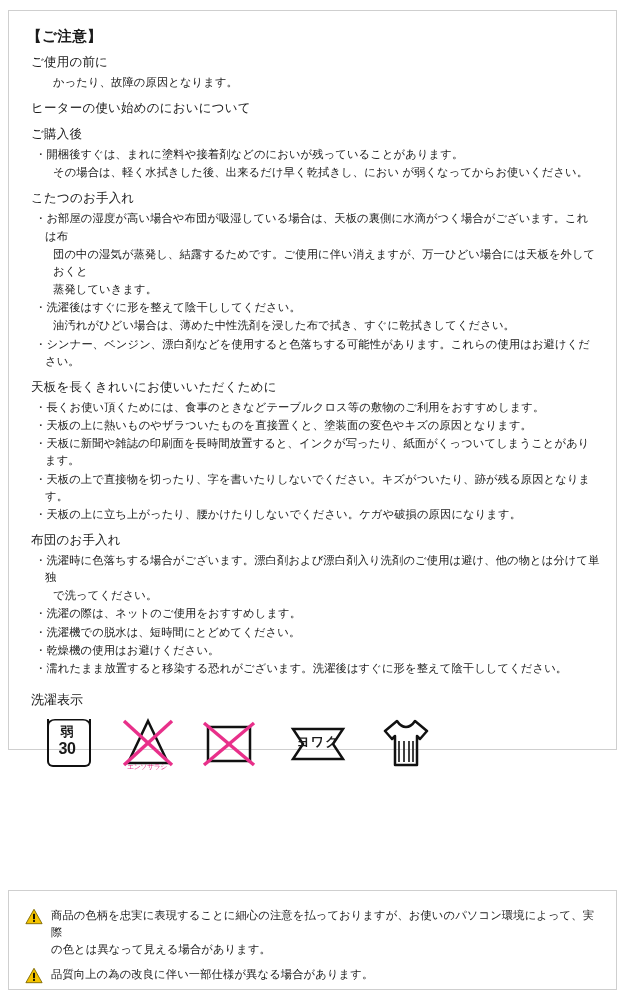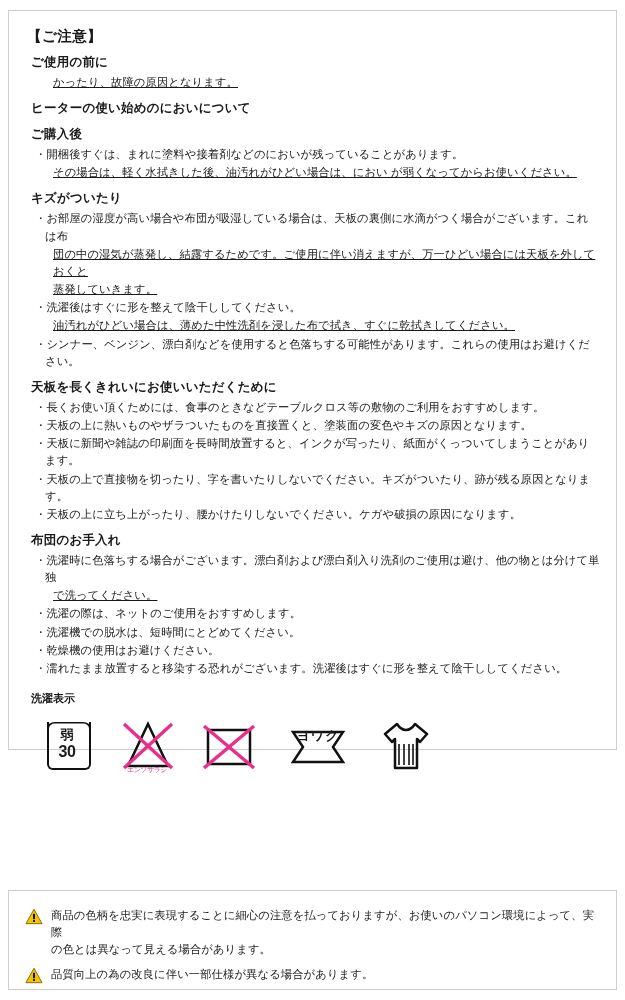--- a/index.html
+++ b/index.html
@@ -42,49 +42,48 @@
     font-size: 14.5px;
     font-weight: bold;
     letter-spacing: 0.5px;
     margin: 2px 0 8px 2px;
   }
   .section {
     margin-bottom: 9px;
   }
   .sec-head {
     font-size: 12.5px;
-    font-weight: bold;
+    font-weight: normal;
     margin: 0 0 3px 6px;
     letter-spacing: 0.2px;
   }
   ul.lines {
     list-style: none;
     margin: 0;
     padding: 0 0 0 10px;
   }
   ul.lines li {
     font-size: 11.3px;
     line-height: 1.52;
     margin: 0 0 1px 0;
     padding-left: 10px;
     text-indent: -10px;
     letter-spacing: 0.1px;
   }
   ul.lines li.noBullet {
     padding-left: 18px;
     text-indent: 0;
-    text-decoration: underline;
   }
   .bullet::before {
     content: "・";
   }
   .wash-title {
-    font-size: 11px;
-    font-weight: bold;
-    margin: 14px 0 12px 6px;
+    font-size: 13px;
+    font-weight: normal;
+    margin: 14px 0 6px 6px;
   }
   .wash-row {
     display: flex;
     align-items: flex-end;
     gap: 18px;
     padding-left: 14px;
     margin-top: 4px;
   }
   .wash-icon {
     width: 62px;
@@ -173,26 +172,26 @@
     </div>
 
     <div class="section">
       <div class="sec-head">ヒーターの使い始めのにおいについて</div>
     </div>
 
     <div class="section">
       <div class="sec-head">ご購入後</div>
       <ul class="lines">
         <li><span class="bullet"></span><span>開梱後すぐは、まれに塗料や接着剤などのにおいが残っていることがあります。</span></li>
-        <li class="noBullet"><span>その場合は、軽く水拭きした後、油汚れがひどい場合は、におい が弱くなってからお使いください。</span></li>
-      </ul>
-    </div>
-
-    <div class="section">
-      <div class="sec-head">キズがついたり</div>
+        <li class="noBullet"><span>その場合は、軽く水拭きした後、出来るだけ早く乾拭きし、におい が弱くなってからお使いください。</span></li>
+      </ul>
+    </div>
+
+    <div class="section">
+      <div class="sec-head">こたつのお手入れ</div>
       <ul class="lines">
         <li><span class="bullet"></span><span>お部屋の湿度が高い場合や布団が吸湿している場合は、天板の裏側に水滴がつく場合がございます。これは布</span></li>
         <li class="noBullet"><span>団の中の湿気が蒸発し、結露するためです。ご使用に伴い消えますが、万一ひどい場合には天板を外しておくと</span></li>
         <li class="noBullet"><span>蒸発していきます。</span></li>
         <li><span class="bullet"></span><span>洗濯後はすぐに形を整えて陰干ししてください。</span></li>
         <li class="noBullet"><span>油汚れがひどい場合は、薄めた中性洗剤を浸した布で拭き、すぐに乾拭きしてください。</span></li>
         <li><span class="bullet"></span><span>シンナー、ベンジン、漂白剤などを使用すると色落ちする可能性があります。これらの使用はお避けください。</span></li>
       </ul>
     </div>
 
@@ -244,21 +243,21 @@
           <rect x="9" y="12" width="42" height="34" fill="none" stroke="#111" stroke-width="2.5"></rect>
           <line x1="5" y1="50" x2="55" y2="8" stroke="#e8308a" stroke-width="3.4"></line>
           <line x1="5" y1="8" x2="55" y2="50" stroke="#e8308a" stroke-width="3.4"></line>
         </svg>
       </div>
 
       <div class="wash-icon" style="width:78px">
         <svg width="78" height="58" viewBox="0 0 78 58">
           <path d="M14,14 L64,14 L54,29 L64,44 L14,44 L24,29 Z" fill="none" stroke="#111" stroke-width="2.5"></path>
         </svg>
-        <div class="wring-text" style="left:0;top:9px;width:78px">ヨワク</div>
+        <div class="wring-text" style="left:0;top:18px;width:78px">ヨワク</div>
       </div>
 
       <div class="wash-icon">
         <svg class="tri-svg" width="62" height="58" viewBox="0 0 62 58">
           <path d="M22,6 C22,6 26,12 31,12 C36,12 40,6 40,6 L52,16 L45,24 L42,21 L42,50 L20,50 L20,21 L17,24 L10,16 Z" fill="none" stroke="#111" stroke-width="2.5" stroke-linejoin="round"></path>
           <line x1="24" y1="26" x2="24" y2="47" stroke="#111" stroke-width="1.6"></line>
           <line x1="29" y1="26" x2="29" y2="47" stroke="#111" stroke-width="1.6"></line>
           <line x1="34" y1="26" x2="34" y2="47" stroke="#111" stroke-width="1.6"></line>
           <line x1="38" y1="26" x2="38" y2="47" stroke="#111" stroke-width="1.6"></line>
         </svg>

